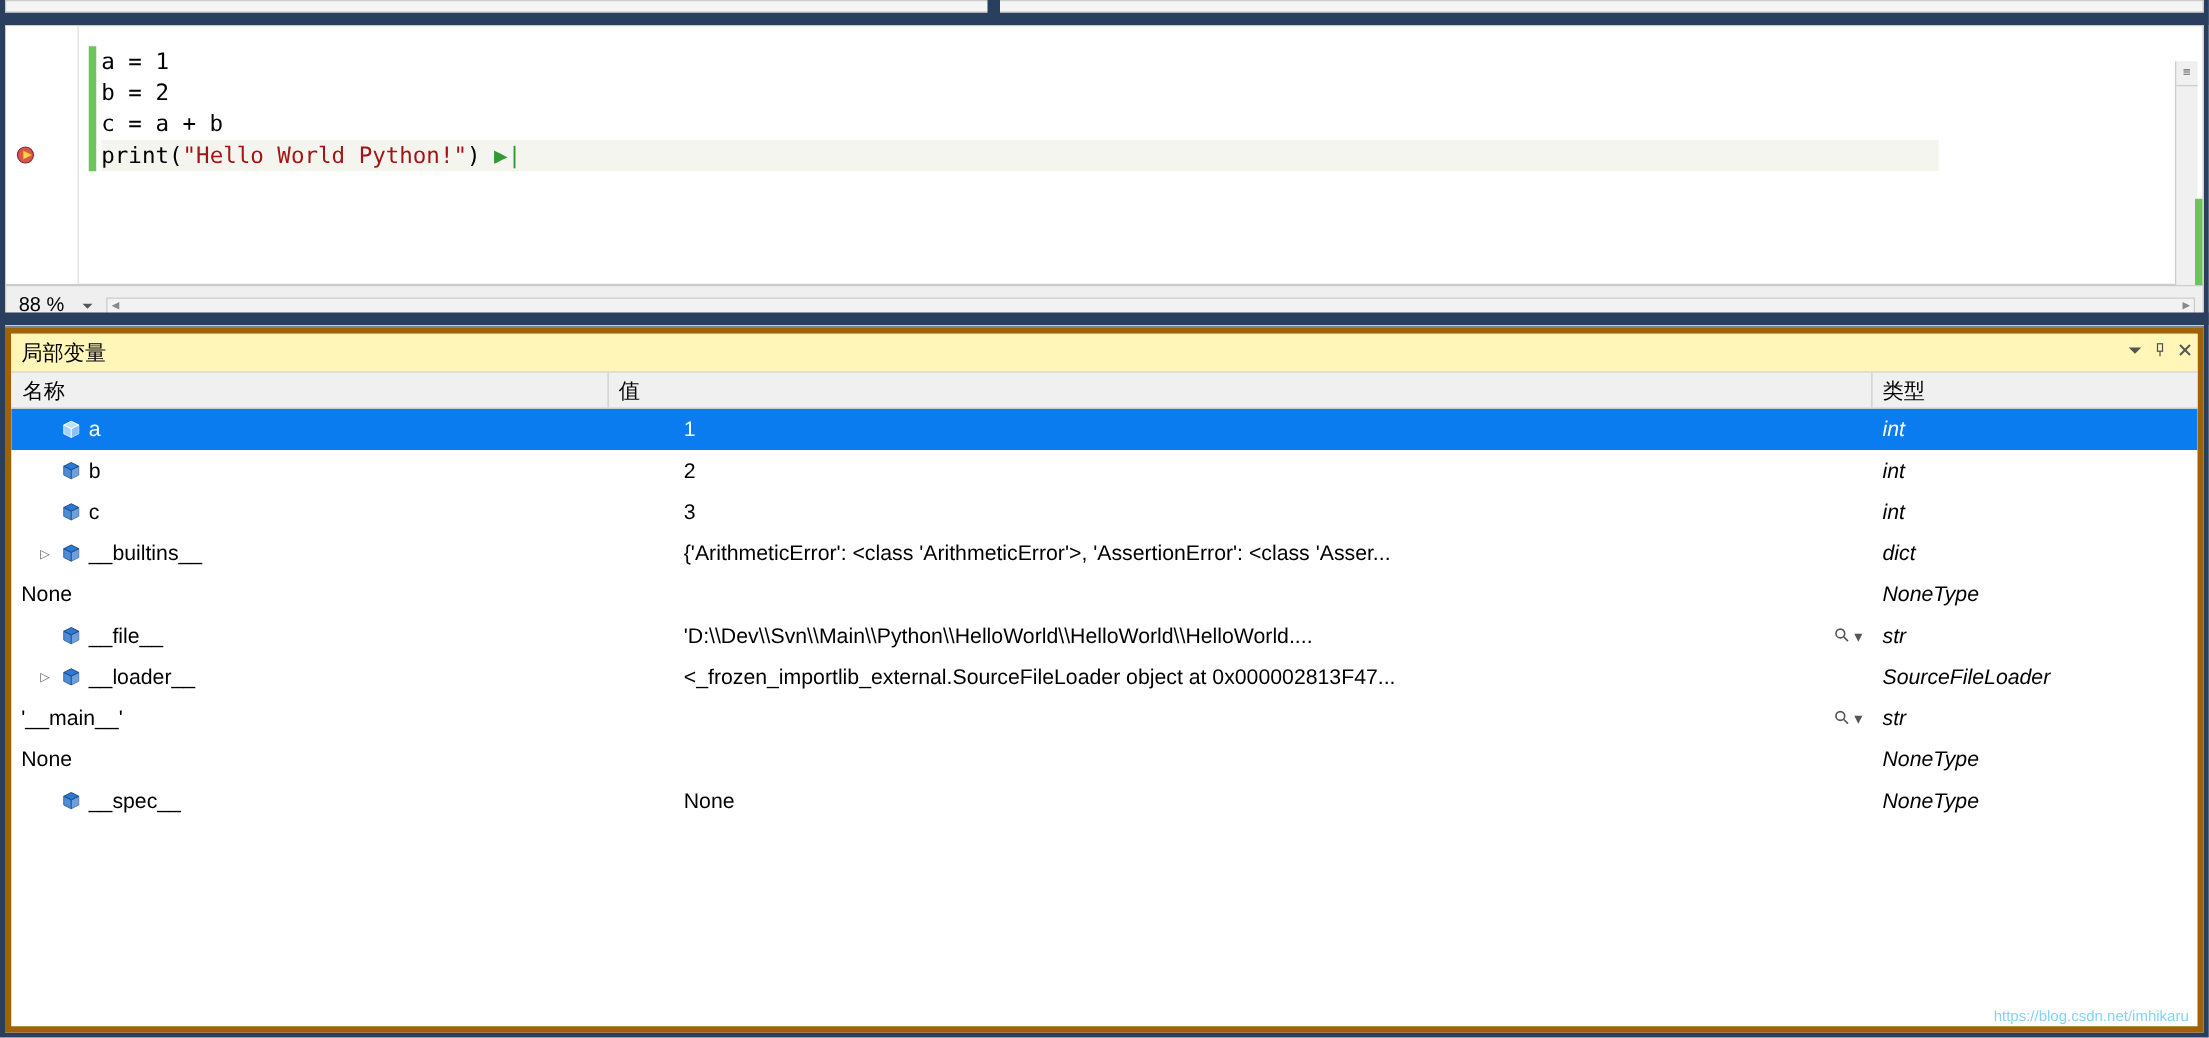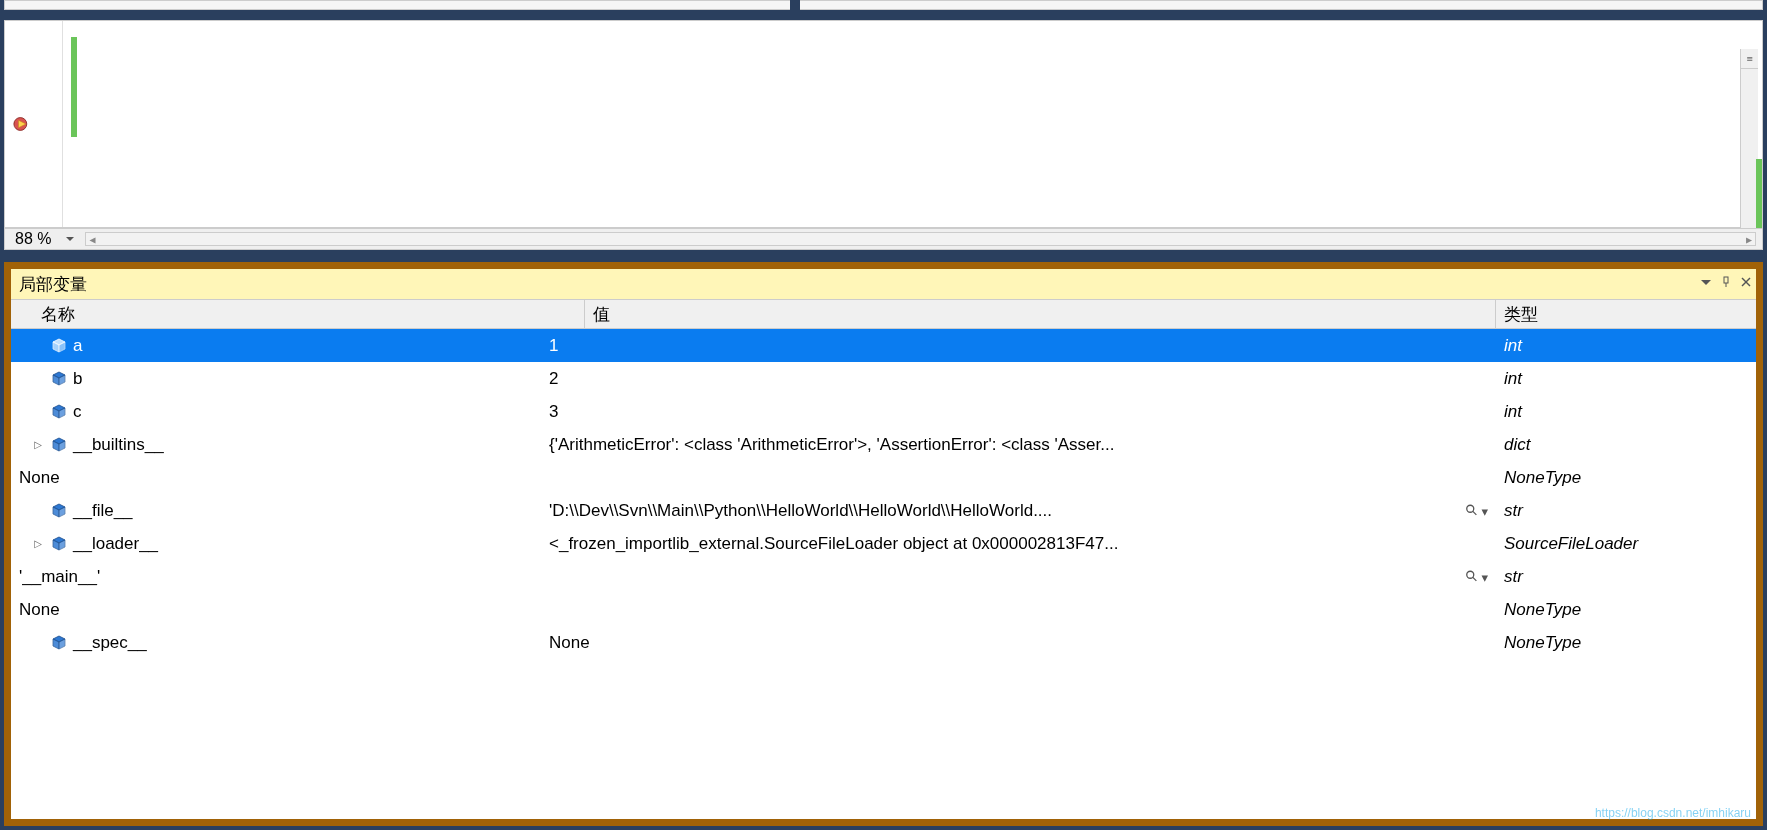--- a/index.html
+++ b/index.html
@@ -69,21 +69,21 @@
   height: 100px;
   background: #6bc55a;
 }
 .kw { color: #000; }
 .str { color: #a31515; }
 .play-cursor { color: #329a32; }
 .zoom-bar {
   position: absolute;
   left: 4px; right: 4px;
   top: 228px;
-  height: 22px;
+  height: 33px;
   background: #efefef;
   border: 1px solid #ccc;
   display: flex;
   align-items: center;
 }
 .zoom-label {
   font-family: "Segoe UI", sans-serif;
   font-size: 16px;
   padding: 0 10px;
 }
@@ -103,21 +103,21 @@
 .separator {
   position: absolute;
   top: 250px; left: 0; right: 0;
   height: 10px;
   background: #2a3f5e;
 }
 .locals-panel {
   position: absolute;
   top: 262px; left: 4px; right: 4px; bottom: 4px;
   background: #fff;
-  border: 7px solid #a16207;
+  border: 5px solid #a16207;
   display: flex;
   flex-direction: column;
 }
 .panel-title {
   background: #fff6b8;
   height: 30px;
   display: flex;
   align-items: center;
   padding: 0 8px;
   font-family: "Microsoft YaHei", sans-serif;
@@ -131,21 +131,21 @@
 }
 .panel-headers {
   display: flex;
   height: 30px;
   background: #f0f0f0;
   border-top: 1px solid #ccc;
   border-bottom: 1px solid #ccc;
   font-family: "Microsoft YaHei", sans-serif;
   font-size: 17px;
 }
-.col-name { width: 574px; padding-left: 30px; border-right: 1px solid #ccc; display: flex; align-items: center; }
+.col-name { width: 478px; padding-left: 9px; border-right: 1px solid #ccc; display: flex; align-items: center; }
 .col-value { flex: 1; padding-left: 8px; border-right: 1px solid #ccc; display: flex; align-items: center; }
 .col-type { width: 260px; padding-left: 8px; display: flex; align-items: center; }
 .panel-body {
   flex: 1;
   overflow: hidden;
   font-family: "Segoe UI", sans-serif;
   font-size: 17px;
 }
 .var-row {
   display: flex;
@@ -219,20 +219,26 @@
 <div class="editor-area">
   <div class="gutter">
     <span class="breakpoint-arrow" style="top:92px;">
       <svg viewBox="0 0 24 24">
           <circle cx="8" cy="12" r="7" fill="#d9534f" stroke="#8b2c28" stroke-width="1"></circle>
           <path d="M6 8 L14 12 L6 16 Z" fill="#ffd24d" stroke="#b8860b" stroke-width="0.5"></path>
         </svg>
     </span>
   </div>
   <div class="changebar"></div>
+  <div class="code-content">
+    <div class="code-line"><span>a = 1</span></div>
+    <div class="code-line"><span>b = 2</span></div>
+    <div class="code-line"><span>c = a + b</span></div>
+    <div class="code-line current-line"><span class="kw">print(</span><span class="str">"Hello World Python!"</span><span class="kw">)</span> <span class="play-cursor">▶|</span></div>
+  </div>
   <div class="right-vert-bar">
     <div class="top-btn">≡</div>
   </div>
   <div class="green-strip"></div>
 </div>
 
 <div class="zoom-bar">
   <span class="zoom-label">88 %</span>
   <span class="zoom-drop">
     <svg width="10" height="10" viewBox="0 0 10 10">

